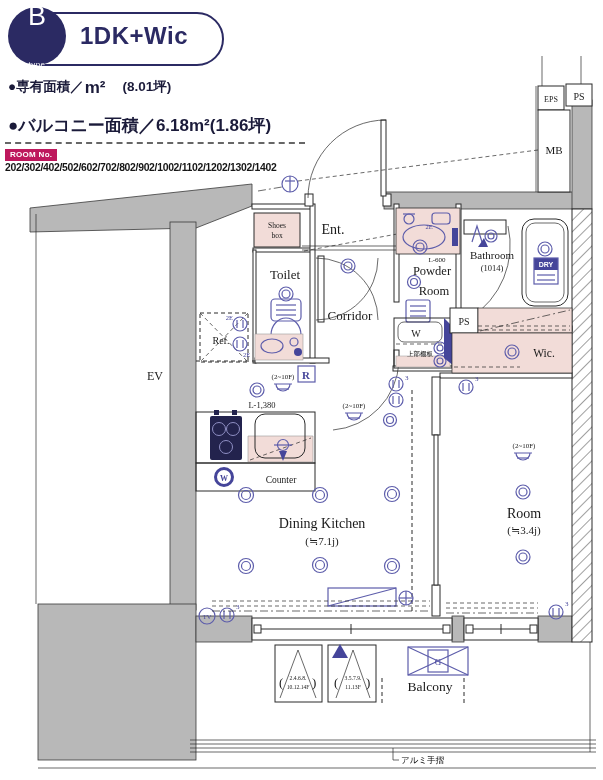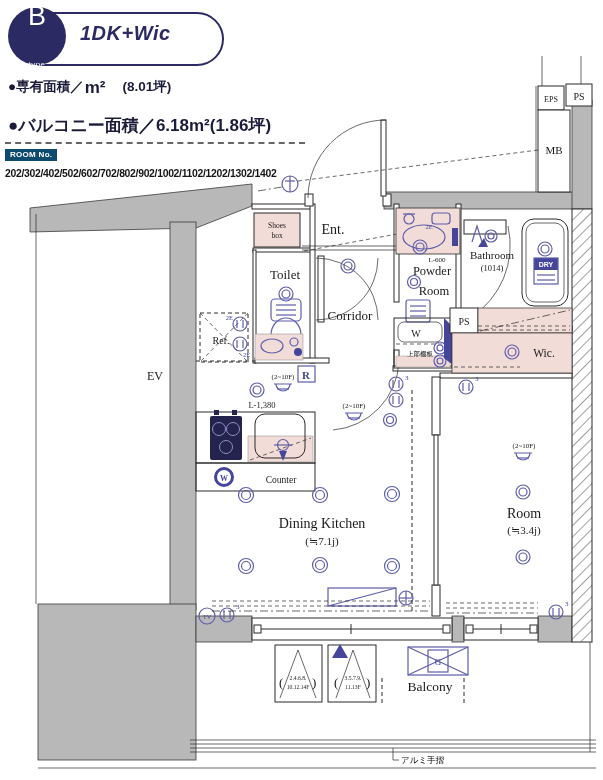--- a/index.html
+++ b/index.html
@@ -5,31 +5,31 @@
   html,body{margin:0;padding:0;background:#fff;}
   .page{position:relative;width:603px;height:780px;background:#fff;overflow:hidden;
         font-family:"Liberation Sans",sans-serif;color:#1c1c1c;}
   .abs{position:absolute;}
   
   .pill{left:16px;top:12px;width:204px;height:50px;border:2.5px solid #2b2a63;border-radius:28px;}
   .badge-circle{left:8px;top:7px;width:58px;height:58px;border-radius:50%;background:#2b2a63;
     display:flex;flex-direction:column;align-items:center;justify-content:center;color:#fff;}
   .badge-letter{font-size:27px;line-height:26px;font-weight:400;}
   .badge-sub{font-size:8px;letter-spacing:.5px;margin-top:31px;}
-  .plan-type{left:80px;top:22px;font-size:20px;font-weight:700;color:#2b2a63;letter-spacing:.5px;font-style:italic;}
+  .plan-type{left:80px;top:22px;font-size:24px;font-weight:700;color:#2b2a63;letter-spacing:.5px;}
   .arealine1{left:8px;top:78px;display:flex;align-items:flex-start;color:#1b1b3a;font-weight:700;}
   .al-label{font-size:13.5px;padding-bottom:4px;}
   .al-value{font-size:31px;line-height:30px;letter-spacing:-1px;}
   .al-unit{font-size:17px;padding-bottom:3px;padding-left:1px;}
   .al-tsubo{font-size:13.5px;padding-bottom:4px;margin-left:17px;}
   .arealine2{left:8px;top:114px;font-size:17px;font-weight:700;color:#1b1b3a;}
   .dashes{left:5px;top:142px;width:300px;border-top:2px dashed #666;}
-  .roomno{left:5px;top:149px;background:#0c4a6e;color:#fff;font-size:8px;font-weight:700;
+  .roomno{left:5px;top:149px;background:#be185d;color:#fff;font-size:8px;font-weight:700;
           padding:1px 5px 2px;letter-spacing:.3px;}
-  .roomnums{left:5px;top:168px;font-size:10.4px;font-weight:700;letter-spacing:-.3px;color:#151515;}
+  .roomnums{left:5px;top:162px;font-size:10.4px;font-weight:700;letter-spacing:-.3px;color:#151515;}
   
   svg{position:absolute;left:0;top:0;}
   .wallgray{fill:#b8b8b8;stroke:#3a3a3a;stroke-width:.8;}
   .wall{fill:#fff;stroke:#2a2a2a;stroke-width:1;}
   .ln{stroke:#2a2a2a;stroke-width:1;fill:none;}
   .thin{stroke:#2a2a2a;stroke-width:.7;fill:none;}
   .pk{fill:#f2dcd8;}
   .pu{stroke:#5d5dab;fill:none;stroke-width:1.2;}
   .puf{fill:#45459a;stroke:none;}
   .t{font-family:"Liberation Serif",serif;fill:#1a1a1a;}

